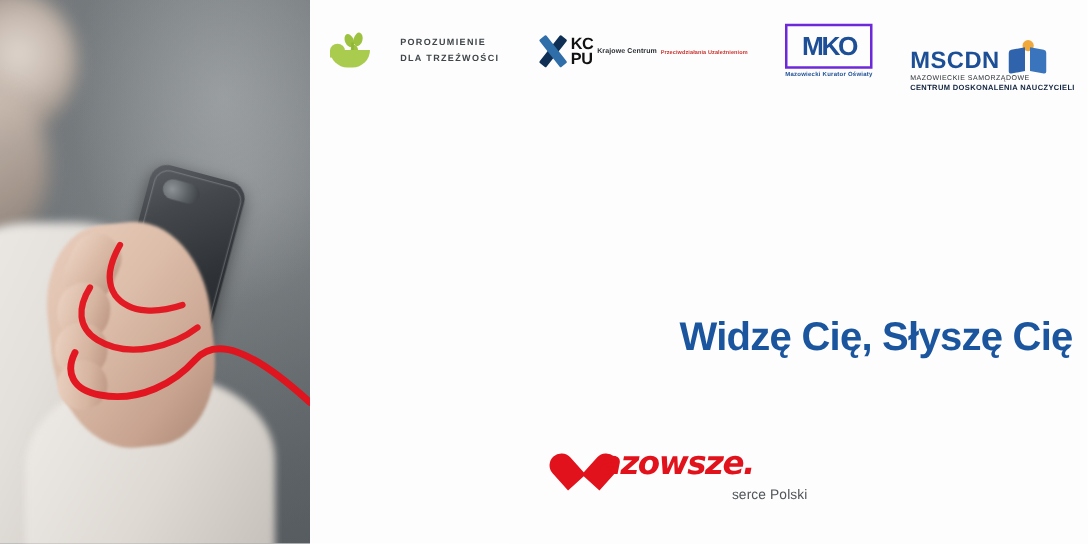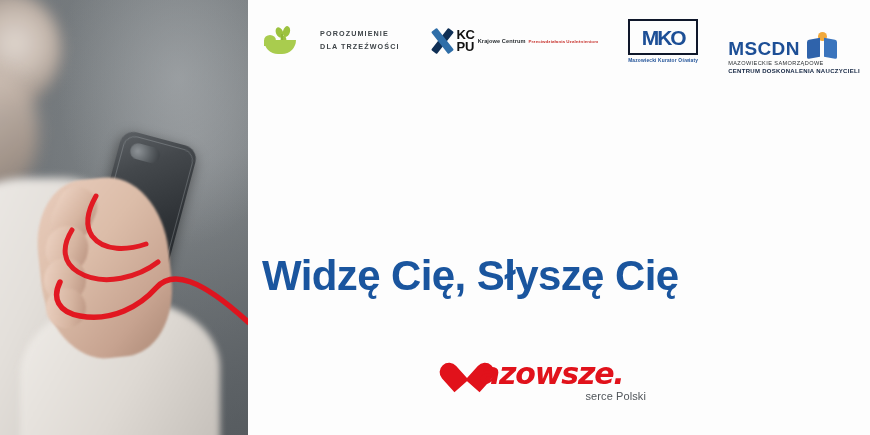--- a/index.html
+++ b/index.html
@@ -114,21 +114,21 @@
   .kcpu-x{position:relative;width:24px;height:24px;}
   .kcpu-x i{position:absolute;left:9px;top:-2px;width:7px;height:28px;background:#17406e;border-radius:1px;}
   .kcpu-x i:first-child{transform:rotate(38deg);background:#0f2f55;}
   .kcpu-x i:last-child{transform:rotate(-38deg);background:#2f6ea8;}
   .kcpu-l{font-size:13px;font-weight:bold;line-height:.9;letter-spacing:-.3px;color:#111;}
   .kcpu-sub1{font-size:5.6px;font-weight:bold;color:#2a2f33;letter-spacing:.1px;}
   .kcpu-sub2{font-size:4.4px;font-weight:bold;color:#c8342f;letter-spacing:.1px;}
 
   
   .mko{flex-direction:column;align-items:center;gap:3px;}
-  .mko-box{width:66px;height:32px;border:2px solid #0f172a;display:flex;align-items:center;justify-content:center;}
+  .mko-box{width:66px;height:32px;border:2px solid #6d28d9;display:flex;align-items:center;justify-content:center;}
   .mko-w{font-size:21px;font-weight:bold;color:#1d4f96;letter-spacing:-2px;line-height:1;}
   .mko-sub{font-size:4.8px;font-weight:bold;color:#1d4f96;letter-spacing:.2px;}
 
   
   .mscdn{flex-direction:column;align-items:flex-start;gap:2px;margin-top:24px;}
   .mscdn-top{display:flex;align-items:flex-end;gap:7px;}
   .mscdn-w{font-size:19px;font-weight:bold;color:#1d4f96;letter-spacing:.4px;line-height:1;}
   .book{position:relative;width:30px;height:26px;}
   .book-l,.book-r{position:absolute;bottom:0;width:13px;height:19px;background:#2f63ab;}
   .book-l{left:0;transform:skewY(-10deg);border-radius:2px 0 0 2px;}
@@ -136,32 +136,32 @@
   .book-sun{position:absolute;left:11px;top:0;width:9px;height:9px;border-radius:50%;background:#f2a93b;}
   .mscdn-s1{font-size:5.6px;font-weight:normal;color:#2a2f33;letter-spacing:.4px;}
   .mscdn-s2{font-size:6px;font-weight:bold;color:#10223f;letter-spacing:.3px;}
 
   
   .headline{
     position:absolute;left:262px;top:118px;width:596px;text-align:center;
     color:#16274f;font-weight:bold;font-size:39px;line-height:1.23;letter-spacing:-.3px;
   }
   .campaign{
-    position:absolute;left:262px;top:252px;width:596px;text-align:left;
-    color:#1a559e;font-weight:bold;font-size:42px;line-height:1.12;letter-spacing:-.6px;
+    position:absolute;left:262px;top:252px;width:596px;text-align:right;
+    color:#1a559e;font-weight:bold;font-size:32px;line-height:1.12;letter-spacing:-.6px;
   }
 
   
   .maz{position:absolute;left:452px;top:352px;width:200px;}
   .maz-word{position:relative;height:40px;}
   .maz-heart{position:absolute;left:0;top:6px;width:34px;height:30px;}
   .maz-heart i{position:absolute;top:0;width:19px;height:28px;border-radius:19px 19px 0 0;background:#e1121b;}
   .maz-heart i:first-child{left:0;transform:rotate(-42deg);transform-origin:50% 100%;}
   .maz-heart i:last-child{left:11px;transform:rotate(42deg);transform-origin:50% 100%;}
-  .maz-rest{position:absolute;left:28px;top:4px;font-size:30px;font-weight:bold;font-style:italic;
+  .maz-rest{position:absolute;left:28px;top:4px;font-size:26px;font-weight:bold;font-style:italic;
             color:#e1121b;letter-spacing:-1.2px;font-family:"DejaVu Sans", sans-serif;}
   .maz-sub{text-align:right;padding-right:6px;margin-top:-2px;font-size:11px;color:#50555a;letter-spacing:.1px;}
 </style>
 </head>
 <body>
 
 <div class="poster">
 
   <div class="photo">
     <div class="ph-wall"></div>

